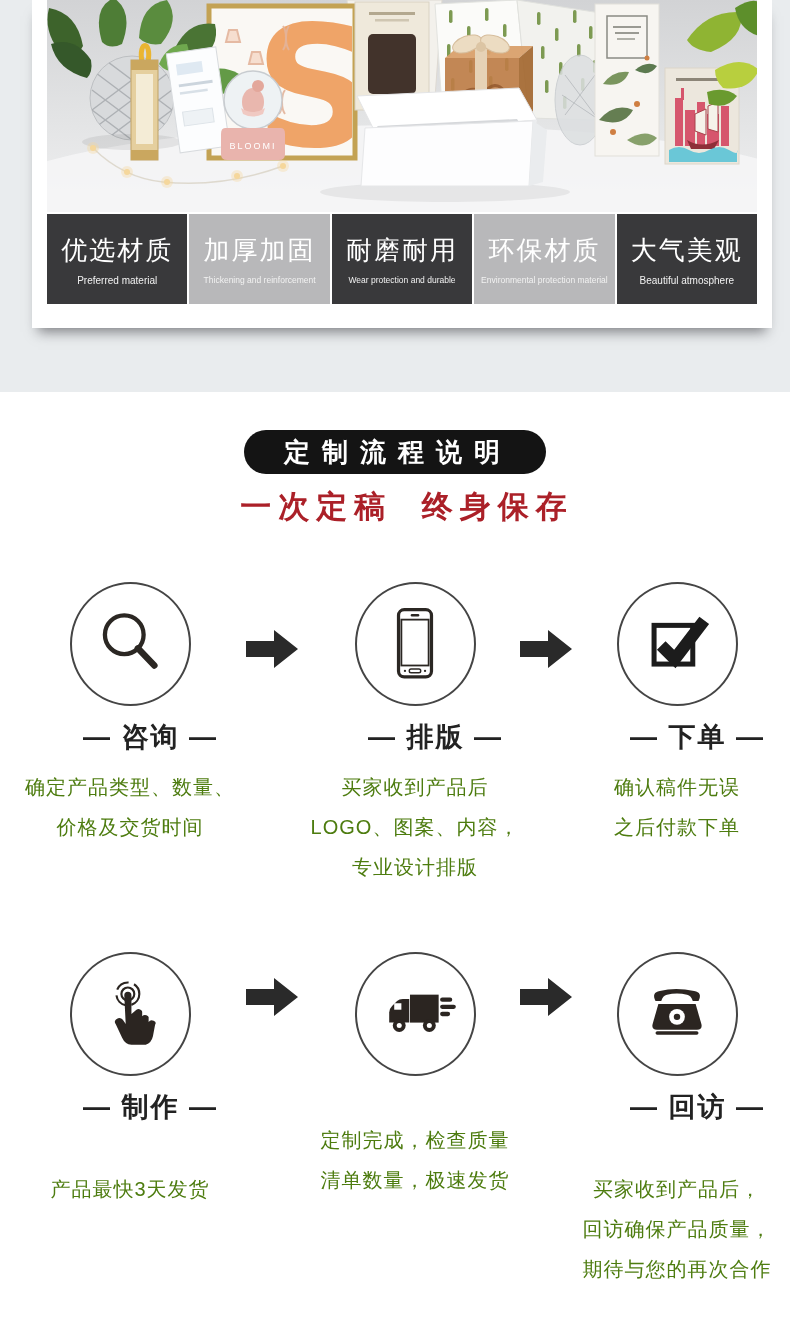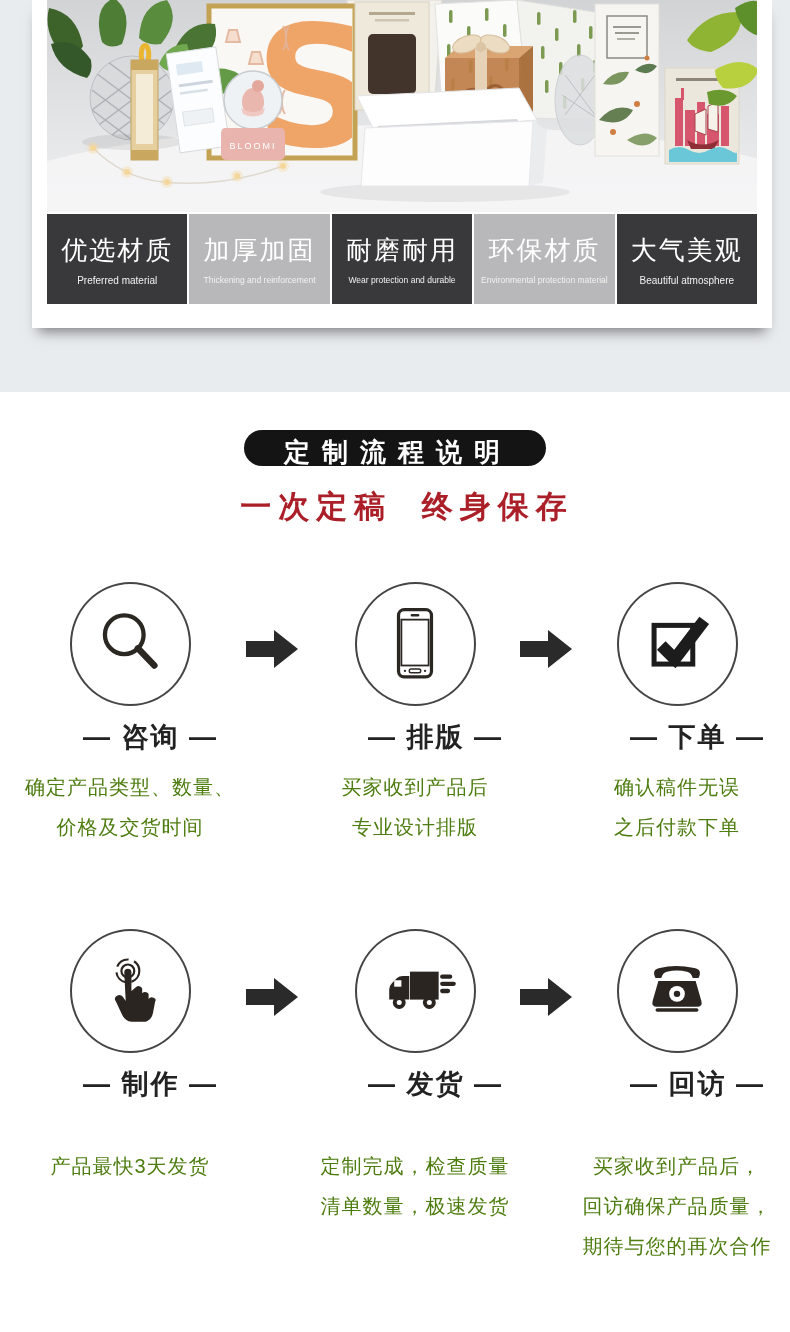--- a/index.html
+++ b/index.html
@@ -48,37 +48,37 @@
   
   .section-gap{height:64px;}
   
   .process{
     position:relative;
     width:790px;height:942px;
     background:#ffffff;
   }
   .badge{
     position:absolute;top:38px;left:50%;transform:translateX(-50%);
-    height:36px;line-height:44px;
+    height:44px;line-height:44px;
     padding:0 34px 0 40px;
     background:#141414;color:#fff;
     border-radius:23px;
     font-size:26px;font-weight:700;letter-spacing:12px;
     white-space:nowrap;
   }
   .headline{
     position:absolute;top:94px;left:0;width:100%;
     text-align:center;
     font-size:31px;font-weight:700;color:#ab2028;
     letter-spacing:7px;word-spacing:14px;white-space:nowrap;margin-left:12px;
   }
   .step{
     position:absolute;top:190px;width:260px;text-align:center;
   }
-  .step.row2{top:537px;}
+  .step.row2{top:560px;}
   .step.col1{left:0;}
   .step.col2{left:285px;}
   .step.col3{left:547px;}
   .step-circle{
     width:117px;height:120px;
     margin:0 auto;
     border:2px solid #454545;border-radius:50%;
     display:flex;align-items:center;justify-content:center;
     background:#fff;
   }
@@ -371,20 +371,21 @@
         <rect x="54" y="18" width="12" height="3.5" rx="1.7" fill="#2b2723"></rect>
         <rect x="41" y="26" width="38" height="64" fill="none" stroke="#2b2723" stroke-width="2.5"></rect>
         <rect x="52" y="95" width="16" height="5" rx="2.5" fill="none" stroke="#2b2723" stroke-width="2"></rect>
         <circle cx="46" cy="97.5" r="1.6" fill="#2b2723"></circle>
           <circle cx="74" cy="97.5" r="1.6" fill="#2b2723"></circle>
       </svg>
     </div>
     <div class="step-label">— 排版 —</div>
     <div class="step-desc">
       <div>买家收到产品后</div>
+      <div>LOGO、图案、内容，</div>
       <div>专业设计排版</div>
     </div>
   </div>
 
   <div class="step col3">
     <div class="step-circle">
       <svg viewBox="0 0 120 120">
         <rect x="28" y="34" width="54" height="54" fill="#fff" stroke="#1c1c1c" stroke-width="7"></rect>
         <polyline points="38,62 57,81 98,27" fill="none" stroke="#1c1c1c" stroke-width="17"></polyline>
       </svg>
@@ -420,21 +421,20 @@
         <rect x="53" y="33" width="40" height="39" fill="#2b2521"></rect>
         <rect x="95" y="37" width="17" height="6" rx="3" fill="#2b2521"></rect>
         <rect x="95" y="47" width="22" height="6" rx="3" fill="#2b2521"></rect>
         <rect x="95" y="57" width="14" height="6" rx="3" fill="#2b2521"></rect>
         <circle cx="38" cy="76" r="9" fill="#2b2521"></circle>
           <circle cx="38" cy="76" r="3.5" fill="#fff"></circle>
         <circle cx="80" cy="76" r="9" fill="#2b2521"></circle>
           <circle cx="80" cy="76" r="3.5" fill="#fff"></circle>
       </svg>
     </div>
-    <div class="step-label">— 发货 —</div>
     <div class="step-desc">
       <div>定制完成，检查质量</div>
       <div>清单数量，极速发货</div>
       <div></div>
     </div>
   </div>
 
   <div class="step row2 col3">
     <div class="step-circle">
       <svg viewBox="0 0 120 120">

